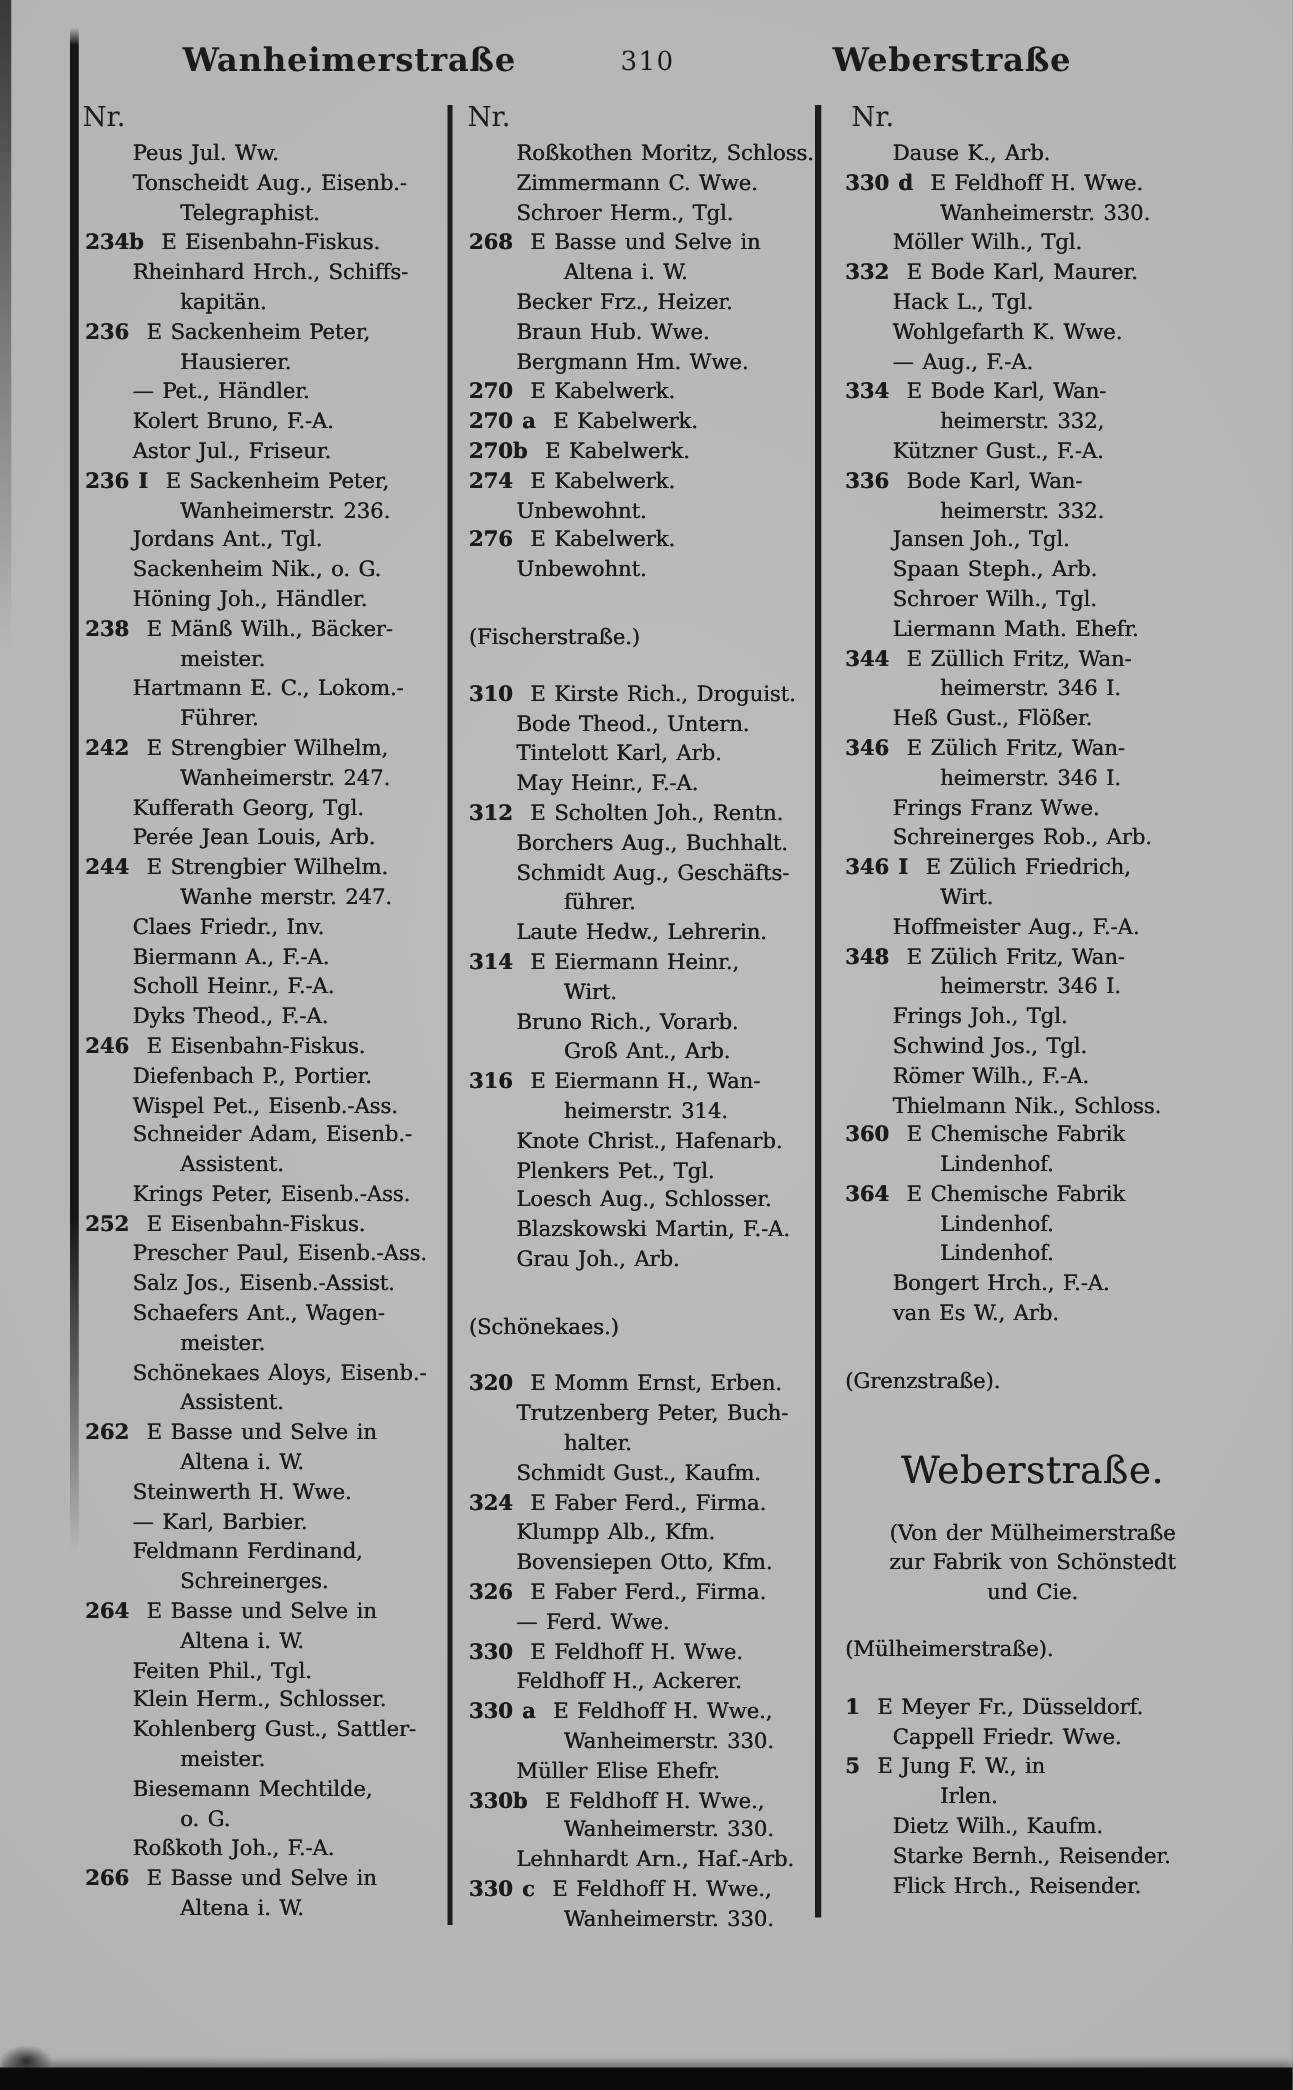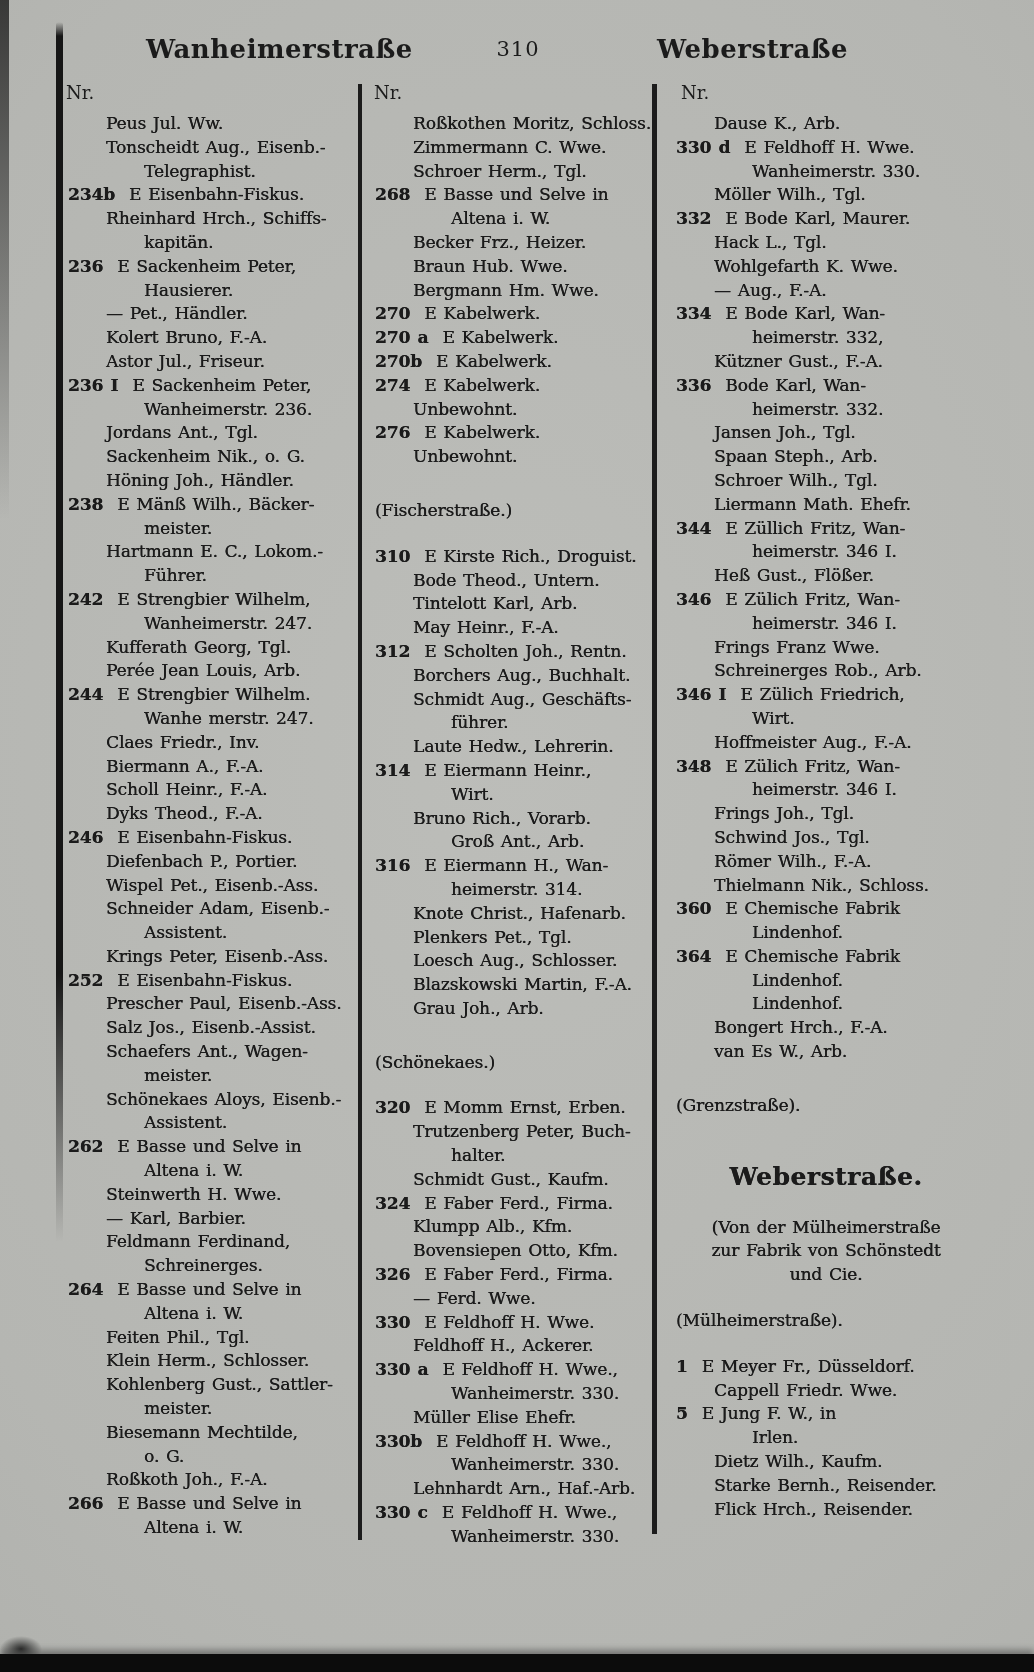--- a/index.html
+++ b/index.html
@@ -8,41 +8,41 @@
     background:#8a8b87;
     font-family:"DejaVu Serif","Liberation Serif",serif;
   }
   .page{
     position:absolute;left:0;top:0;width:1034px;height:1672px;
     background:radial-gradient(120% 100% at 50% 45%, #bcbdb9 0%, #b5b6b2 55%, #a9aaa6 100%);
     color:#1b1b1b;
   }
   .hdr{
     position:absolute;top:34px;font-size:26px;font-weight:bold;
-    letter-spacing:.5px;white-space:nowrap;text-align:left;
+    letter-spacing:.5px;white-space:nowrap;text-align:right;
   }
   .hdr.left{left:146px;width:200px;}
   .hdr.right{left:657px;width:200px;}
   .pageno{
     position:absolute;top:37px;left:483px;width:70px;text-align:center;
     font-size:21px;letter-spacing:1px;
   }
-  .nr-label{position:absolute;top:82px;font-size:18px;white-space:nowrap;}
+  .nr-label{position:absolute;top:82px;font-size:22px;white-space:nowrap;}
   .col{
     position:absolute;top:112px;font-size:17px;line-height:23.8px;
     word-spacing:1.5px;letter-spacing:-0.1px;
     text-shadow:0.3px 0 0 currentColor;
   }
   .ln{white-space:nowrap;}
   .ln.s{padding-left:38px;}
   .ln.w{padding-left:76px;}
   .ln.c{text-align:left;padding-left:0;}
   .ln.t{text-align:center;padding-left:0;}
   .ln.h{
-    text-align:center;font-weight:bold;font-size:25px;line-height:34px;
+    text-align:center;font-weight:normal;font-size:30px;line-height:34px;
     letter-spacing:.5px;
   }
   .hn{font-weight:bold;margin-right:14px;}
   .gap.g{height:22px;} .gap.g2{height:30px;} .gap.g3{height:42px;}
   .sep{position:absolute;background:#1c1c1c;}
   .sep1{left:358px;top:84px;width:4px;height:1456px;}
   .sep2{left:652px;top:84px;width:5px;height:1450px;}
   .gutter{
     position:absolute;left:56px;top:22px;width:7px;height:1220px;
     background:linear-gradient(to bottom, rgba(20,20,20,0) 0, #161616 14px, #161616 78%, rgba(20,20,20,0) 100%);

